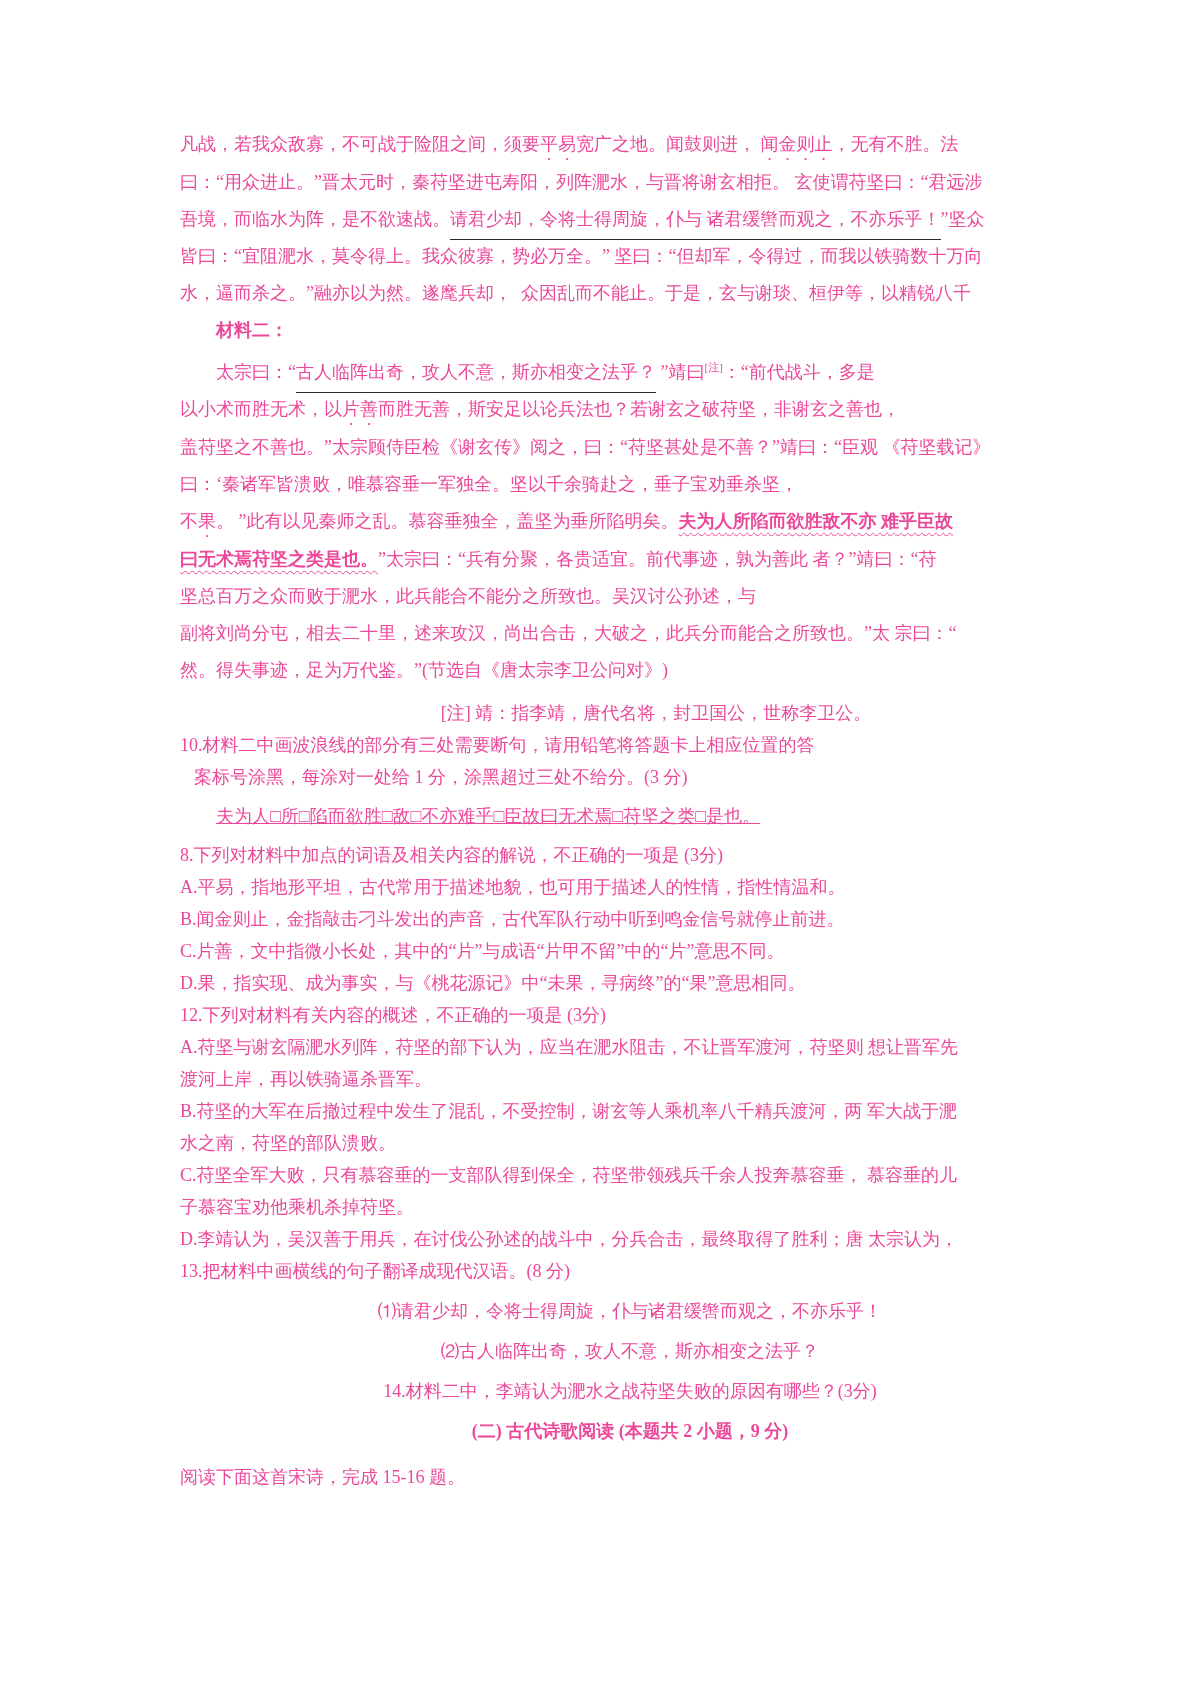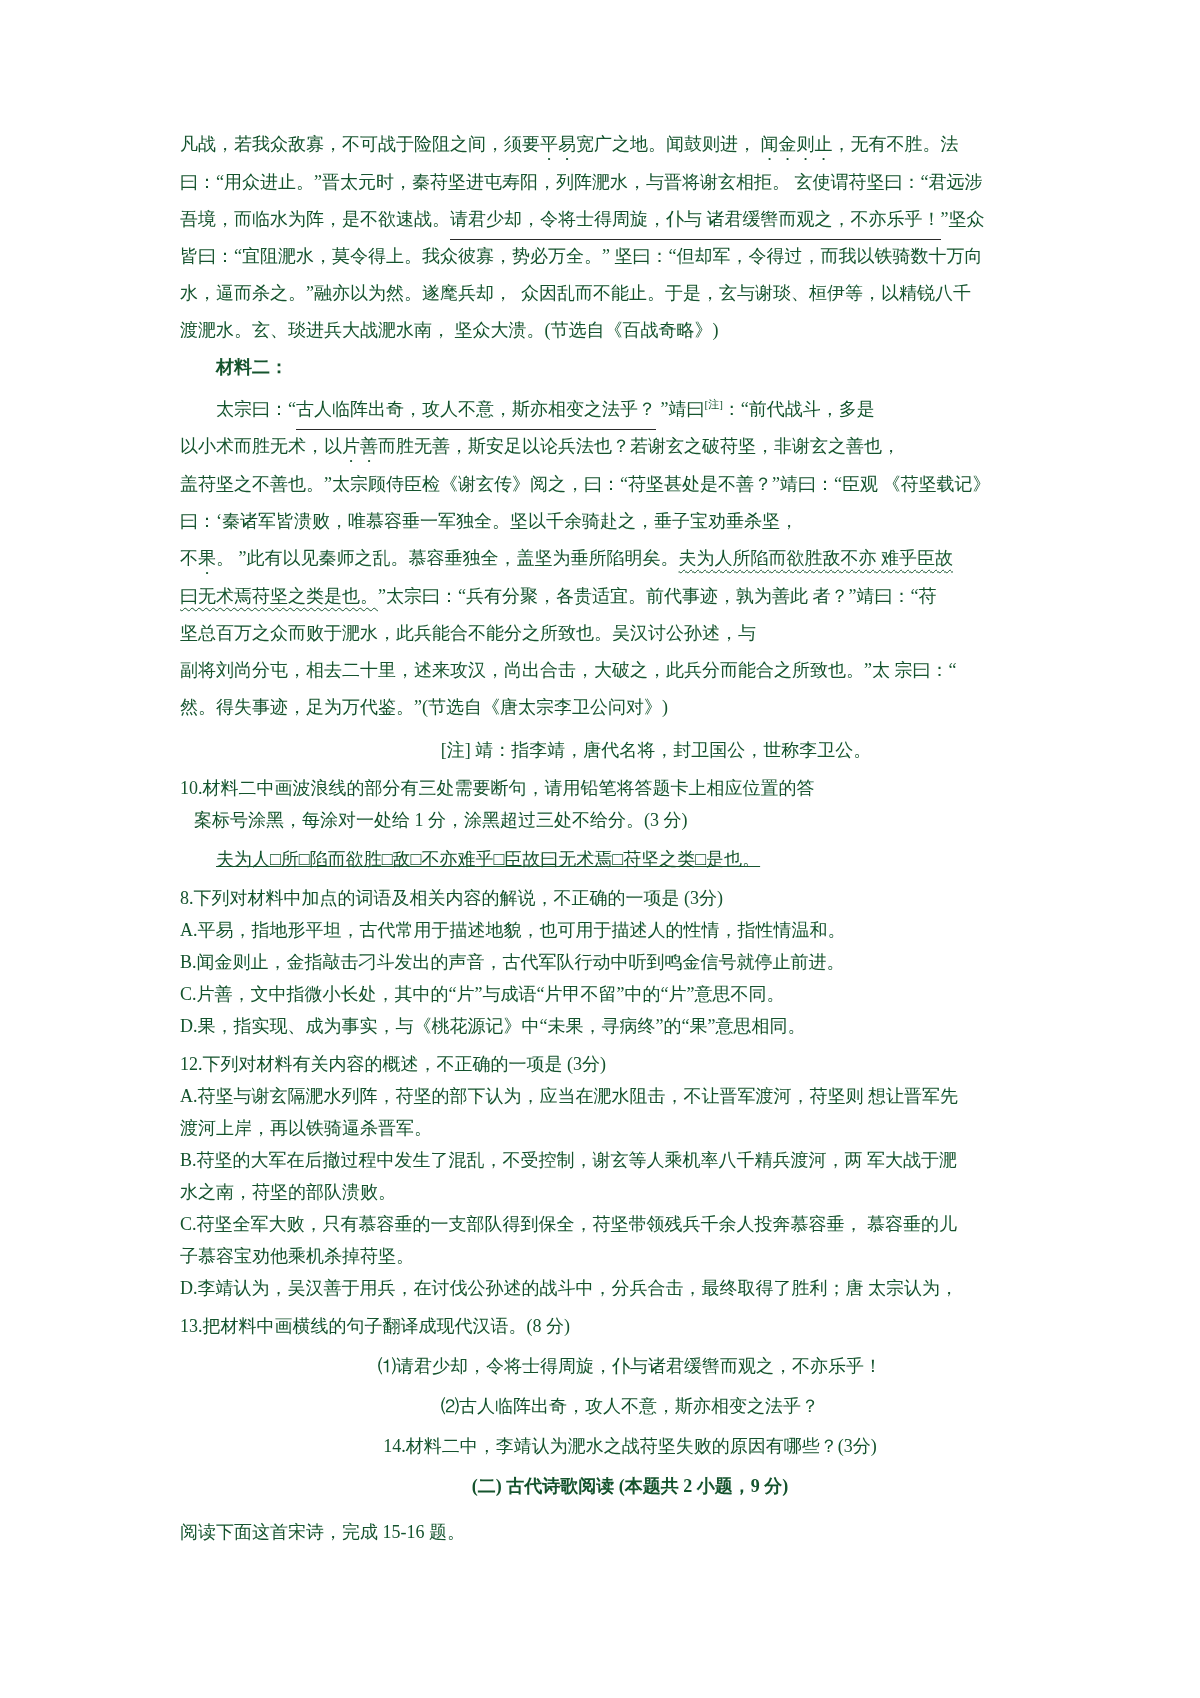--- a/index.html
+++ b/index.html
@@ -5,48 +5,49 @@
 <style>
   * { margin: 0; padding: 0; box-sizing: border-box; }
   html, body { background: #ffffff; }
   .page {
     position: relative;
     width: 1200px;
     height: 1698px;
     background: #ffffff;
     overflow: hidden;
     font-family: "Liberation Serif", "DejaVu Serif", serif;
-    color: #14532d;
+    color: #ec4899;
   }
   .content {
     position: absolute;
     left: 180px;
     top: 126px;
     width: 900px;
   }
   .line {
     font-size: 18px;
     line-height: 37px;
     white-space: pre;
   }
   .line.q { line-height: 32px; }
   .bold { font-weight: bold; }
   .indent-2 { padding-left: 36px; }
   .indent-3 { padding-left: 52px; }
   .indent-sm { padding-left: 14px; }
-  .gap-top-sm { margin-top: 6px; }
+  .gap-top-sm { }
   .gap-top-md { margin-top: 8px; text-align: center; }
   .gap-top-lg { margin-top: 14px; }
   .gap-v { margin-top: 7px; margin-bottom: 7px; text-decoration: underline; }
   .u { border-bottom: 1px solid #2a2a2a; padding-bottom: 10px; }
   .wavy {
     text-decoration: underline;
     text-decoration-style: wavy;
     text-decoration-thickness: 1px;
     text-underline-offset: 5px;
+    font-weight: bold;
   }
   .dots {
     -webkit-text-emphasis: filled dot;
     -webkit-text-emphasis-position: under;
     text-emphasis: filled dot;
     text-emphasis-position: under right;
   }
   .sup {
     font-size: 11px;
     vertical-align: super;
@@ -55,21 +56,20 @@
 </head>
 <body>
 
 <div class="page">
   <div class="content">
       <div class="line"><span>凡战，若我众敌寡，不可战于险阻之间，须要</span><span class="dots">平易</span><span>宽广之地。闻鼓则进， </span><span class="dots">闻金则止</span><span>，无有不胜。法</span></div>
       <div class="line"><span>曰：“用众进止。”晋太元时，秦苻坚进屯寿阳，列阵淝水，与晋将谢玄相拒。 玄使谓苻坚曰：“君远涉</span></div>
       <div class="line"><span>吾境，而临水为阵，是不欲速战。</span><span class="u">请君少却，令将士得周旋，仆与 诸君缓辔而观之，不亦乐乎！</span><span>”坚众</span></div>
       <div class="line"><span>皆曰：“宜阻淝水，莫令得上。我众彼寡，势必万全。” 坚曰：“但却军，令得过，而我以铁骑数十万向</span></div>
       <div class="line"><span>水，逼而杀之。”融亦以为然。遂麾兵却，  众因乱而不能止。于是，玄与谢琰、桓伊等，以精锐八千</span></div>
-      <div class="line"><span>渡淝水。玄、琰进兵大战淝水南， 坚众大溃。(节选自《百战奇略》)</span></div>
       <div class="line bold indent-2"><span>材料二：</span></div>
       <div class="line indent-2"><span>太宗曰：“</span><span class="u">古人临阵出奇，攻人不意，斯亦相变之法乎？</span><span> ”靖曰</span><span class="sup">[注]</span><span>：“前代战斗，多是</span></div>
       <div class="line"><span>以小术而胜无术，以</span><span class="dots">片善</span><span>而胜无善，斯安足以论兵法也？若谢玄之破苻坚，非谢玄之善也，</span></div>
       <div class="line"><span>盖苻坚之不善也。”太宗顾侍臣检《谢玄传》阅之，曰：“苻坚甚处是不善？”靖曰：“臣观 《苻坚载记》</span></div>
       <div class="line"><span>曰：‘秦诸军皆溃败，唯慕容垂一军独全。坚以千余骑赴之，垂子宝劝垂杀坚，</span></div>
       <div class="line"><span>不</span><span class="dots">果</span><span>。 ”此有以见秦师之乱。慕容垂独全，盖坚为垂所陷明矣。</span><span class="wavy">夫为人所陷而欲胜敌不亦 难乎臣故</span></div>
       <div class="line"><span class="wavy">曰无术焉苻坚之类是也。</span><span>”太宗曰：“兵有分聚，各贵适宜。前代事迹，孰为善此 者？”靖曰：“苻</span></div>
       <div class="line"><span>坚总百万之众而败于淝水，此兵能合不能分之所致也。吴汉讨公孙述，与</span></div>
       <div class="line"><span>副将刘尚分屯，相去二十里，述来攻汉，尚出合击，大破之，此兵分而能合之所致也。”太 宗曰：“</span></div>
       <div class="line"><span>然。得失事迹，足为万代鉴。”(节选自《唐太宗李卫公问对》)</span></div>

